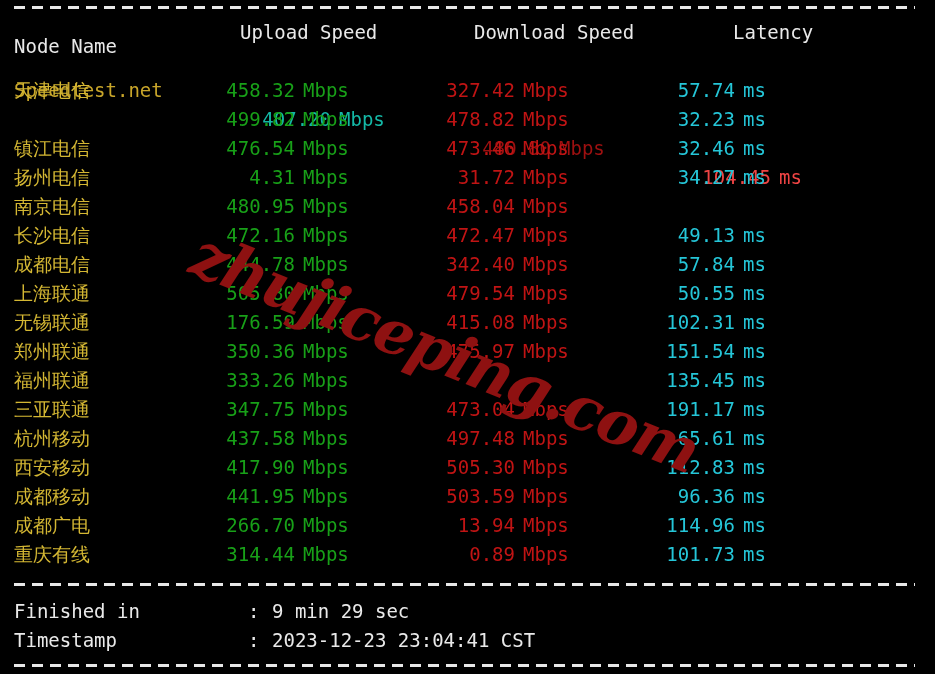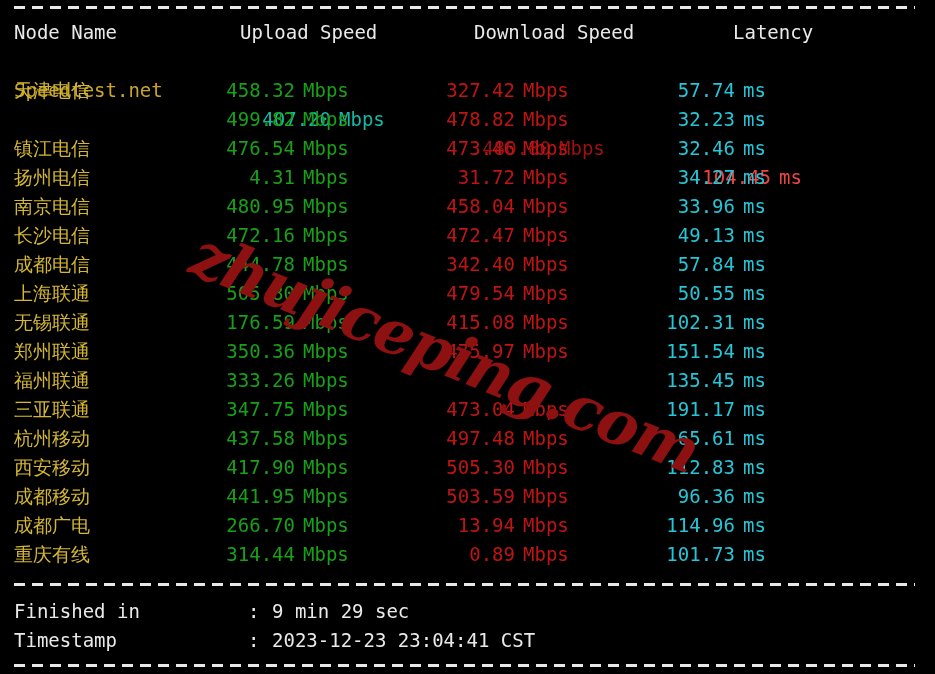--- a/index.html
+++ b/index.html
@@ -115,39 +115,39 @@
   }
 </style>
 </head>
 <body>
 
 <div id="terminal">
 
   <div class="rule" id="rule-top"></div>
 
   <div id="table-header">
-    <div class="hdr" id="hdr-node" style="top:18px">Node Name</div>
+    <div class="hdr" id="hdr-node" style="top:32px">Node Name</div>
     <div class="hdr" id="hdr-up" style="top:18px">Upload Speed</div>
     <div class="hdr" id="hdr-down" style="top:18px">Download Speed</div>
     <div class="hdr" id="hdr-lat" style="top:18px">Latency</div>
   </div>
 
   <div class="row" id="row-reference" style="top:47px">
     <span class="c-node ref-name">Speedtest.net</span>
     <span class="c-up ref-up"><span>407.20</span><span class="unit">Mbps</span></span>
     <span class="c-down ref-down"><span>480.80</span><span class="unit">Mbps</span></span>
     <span class="c-lat ref-lat"><span>104.45</span><span class="unit">ms</span></span>
   </div>
 
   <div id="rows-container">
       <div class="row" style="top: 76px;"><span class="c-node node-name">天津电信</span><span class="c-up up-val"><span>458.32</span><span class="unit">Mbps</span></span><span class="c-down down-val"><span>327.42</span><span class="unit">Mbps</span></span><span class="c-lat lat-val"><span>57.74</span><span class="unit">ms</span></span></div>
       <div class="row" style="top: 105px;"><span class="c-up up-val"><span>499.82</span><span class="unit">Mbps</span></span><span class="c-down down-val"><span>478.82</span><span class="unit">Mbps</span></span><span class="c-lat lat-val"><span>32.23</span><span class="unit">ms</span></span></div>
       <div class="row" style="top: 134px;"><span class="c-node node-name">镇江电信</span><span class="c-up up-val"><span>476.54</span><span class="unit">Mbps</span></span><span class="c-down down-val"><span>473.46</span><span class="unit">Mbps</span></span><span class="c-lat lat-val"><span>32.46</span><span class="unit">ms</span></span></div>
       <div class="row" style="top: 163px;"><span class="c-node node-name">扬州电信</span><span class="c-up up-val"><span>4.31</span><span class="unit">Mbps</span></span><span class="c-down down-val"><span>31.72</span><span class="unit">Mbps</span></span><span class="c-lat lat-val"><span>34.27</span><span class="unit">ms</span></span></div>
-      <div class="row" style="top: 192px;"><span class="c-node node-name">南京电信</span><span class="c-up up-val"><span>480.95</span><span class="unit">Mbps</span></span><span class="c-down down-val"><span>458.04</span><span class="unit">Mbps</span></span><span class="c-lat lat-val"><span>33.96</span><span class="unit">ms</span></span></div>
+      <div class="row" style="top: 192px;"><span class="c-node node-name">南京电信</span><span class="c-up up-val"><span>480.95</span><span class="unit">Mbps</span></span><span class="c-down down-val"><span>458.04</span><span class="unit">Mbps</span></span></div>
       <div class="row" style="top: 221px;"><span class="c-node node-name">长沙电信</span><span class="c-up up-val"><span>472.16</span><span class="unit">Mbps</span></span><span class="c-down down-val"><span>472.47</span><span class="unit">Mbps</span></span><span class="c-lat lat-val"><span>49.13</span><span class="unit">ms</span></span></div>
       <div class="row" style="top: 250px;"><span class="c-node node-name">成都电信</span><span class="c-up up-val"><span>444.78</span><span class="unit">Mbps</span></span><span class="c-down down-val"><span>342.40</span><span class="unit">Mbps</span></span><span class="c-lat lat-val"><span>57.84</span><span class="unit">ms</span></span></div>
       <div class="row" style="top: 279px; padding-left: 20px;"><span class="c-node node-name">上海联通</span><span class="c-up up-val"><span>505.80</span><span class="unit">Mbps</span></span><span class="c-down down-val"><span>479.54</span><span class="unit">Mbps</span></span><span class="c-lat lat-val"><span>50.55</span><span class="unit">ms</span></span></div>
       <div class="row" style="top: 308px;"><span class="c-node node-name">无锡联通</span><span class="c-up up-val"><span>176.59</span><span class="unit">Mbps</span></span><span class="c-down down-val"><span>415.08</span><span class="unit">Mbps</span></span><span class="c-lat lat-val"><span>102.31</span><span class="unit">ms</span></span></div>
       <div class="row" style="top: 337px;"><span class="c-node node-name">郑州联通</span><span class="c-up up-val"><span>350.36</span><span class="unit">Mbps</span></span><span class="c-down down-val"><span>475.97</span><span class="unit">Mbps</span></span><span class="c-lat lat-val"><span>151.54</span><span class="unit">ms</span></span></div>
       <div class="row" style="top: 366px;"><span class="c-node node-name">福州联通</span><span class="c-up up-val"><span>333.26</span><span class="unit">Mbps</span></span><span class="c-lat lat-val"><span>135.45</span><span class="unit">ms</span></span></div>
       <div class="row" style="top: 395px;"><span class="c-node node-name">三亚联通</span><span class="c-up up-val"><span>347.75</span><span class="unit">Mbps</span></span><span class="c-down down-val"><span>473.04</span><span class="unit">Mbps</span></span><span class="c-lat lat-val"><span>191.17</span><span class="unit">ms</span></span></div>
       <div class="row" style="top: 424px;"><span class="c-node node-name">杭州移动</span><span class="c-up up-val"><span>437.58</span><span class="unit">Mbps</span></span><span class="c-down down-val"><span>497.48</span><span class="unit">Mbps</span></span><span class="c-lat lat-val"><span>65.61</span><span class="unit">ms</span></span></div>
       <div class="row" style="top: 453px; padding-left: 41px;"><span class="c-node node-name">西安移动</span><span class="c-up up-val"><span>417.90</span><span class="unit">Mbps</span></span><span class="c-down down-val"><span>505.30</span><span class="unit">Mbps</span></span><span class="c-lat lat-val"><span>112.83</span><span class="unit">ms</span></span></div>
       <div class="row" style="top: 482px;"><span class="c-node node-name">成都移动</span><span class="c-up up-val"><span>441.95</span><span class="unit">Mbps</span></span><span class="c-down down-val"><span>503.59</span><span class="unit">Mbps</span></span><span class="c-lat lat-val"><span>96.36</span><span class="unit">ms</span></span></div>

